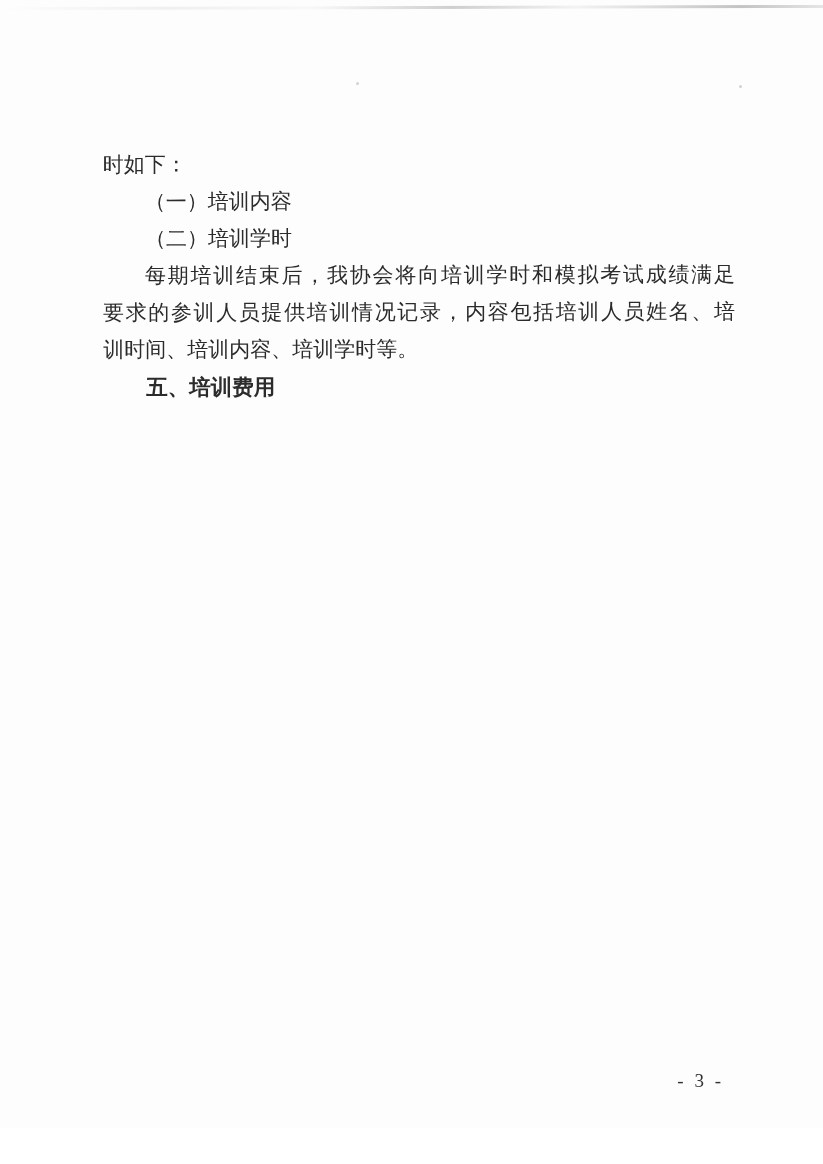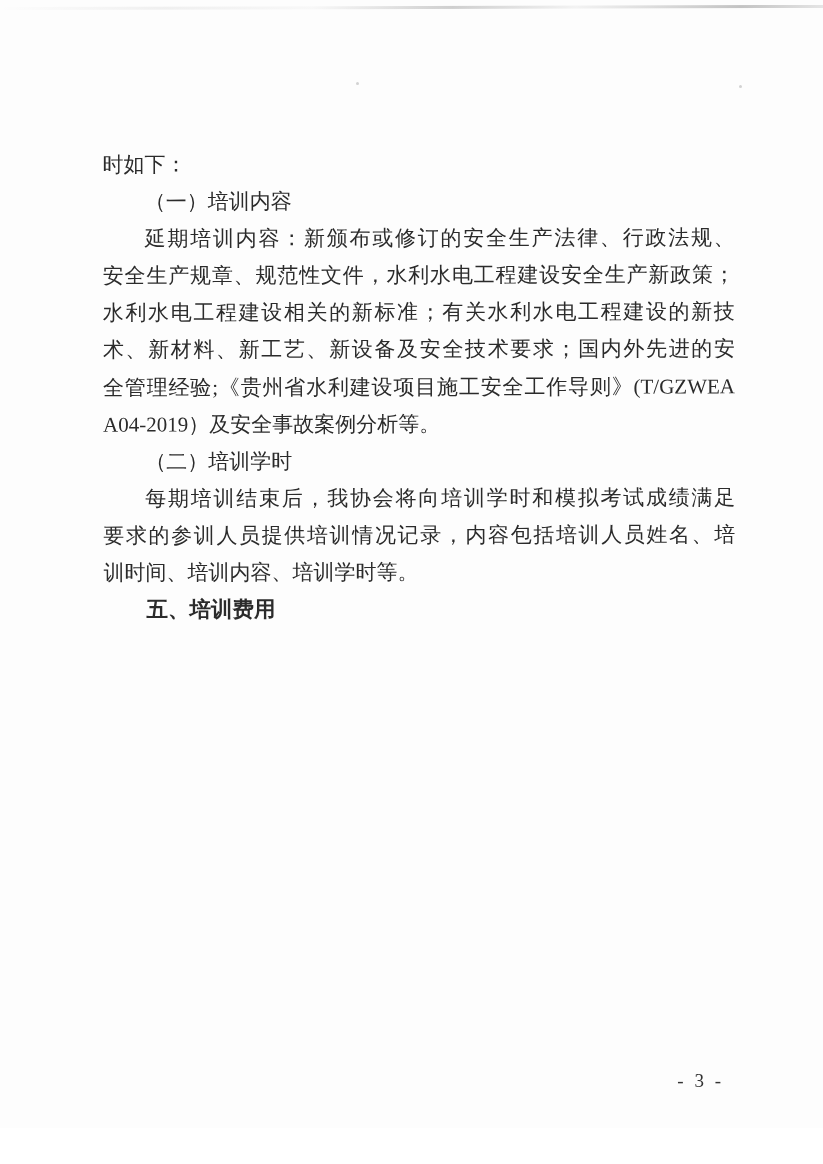--- a/index.html
+++ b/index.html
@@ -90,28 +90,20 @@
   <div class="speck s1"></div>
   <div class="speck s2"></div>
   <main class="text-block">
       <div class="block">
         <div class="line">时如下：</div>
       </div>
       <div class="block">
         <div class="line ind">（一）培训内容</div>
       </div>
       <div class="block">
-        <div class="line fill ind">延期培训内容：新颁布或修订的安全生产法律、行政法规、</div>
-        <div class="line fill">安全生产规章、规范性文件，水利水电工程建设安全生产新政策；</div>
-        <div class="line fill">水利水电工程建设相关的新标准；有关水利水电工程建设的新技</div>
-        <div class="line fill">术、新材料、新工艺、新设备及安全技术要求；国内外先进的安</div>
-        <div class="line fill">全管理经验;《贵州省水利建设项目施工安全工作导则》(T/GZWEA</div>
-        <div class="line">A04-2019）及安全事故案例分析等。</div>
-      </div>
-      <div class="block">
         <div class="line ind">（二）培训学时</div>
       </div>
       <div class="block">
         <div class="line fill ind">每期培训结束后，我协会将向培训学时和模拟考试成绩满足</div>
         <div class="line fill">要求的参训人员提供培训情况记录，内容包括培训人员姓名、培</div>
         <div class="line">训时间、培训内容、培训学时等。</div>
       </div>
       <div class="block heading">
         <div class="line ind">五、培训费用</div>
       </div>

